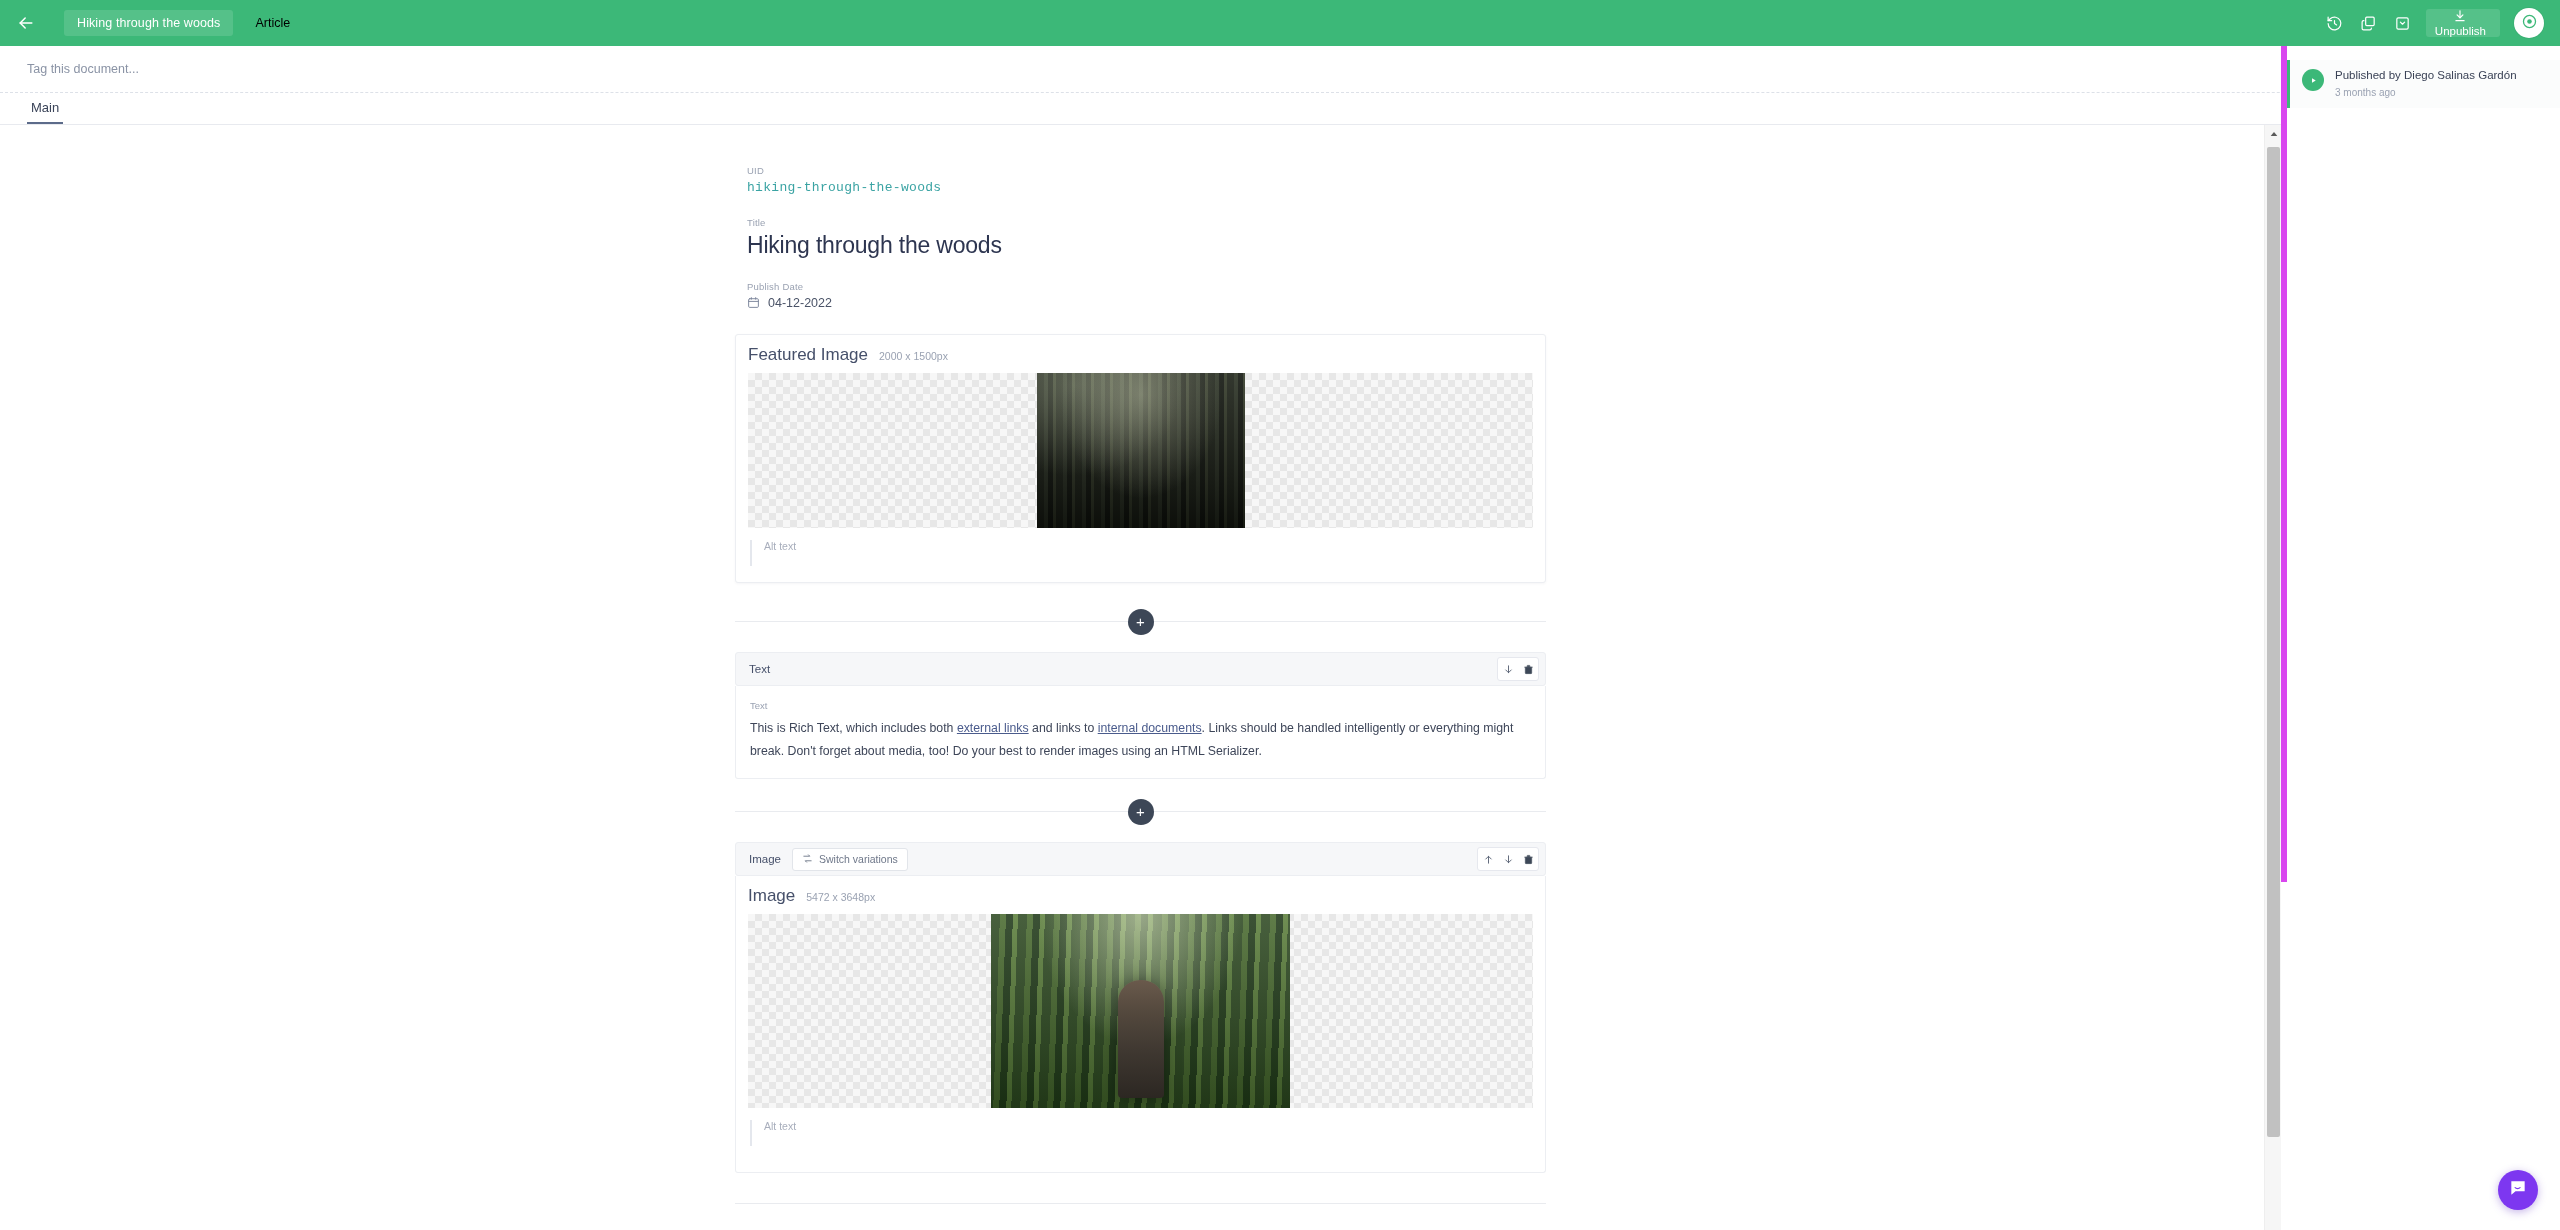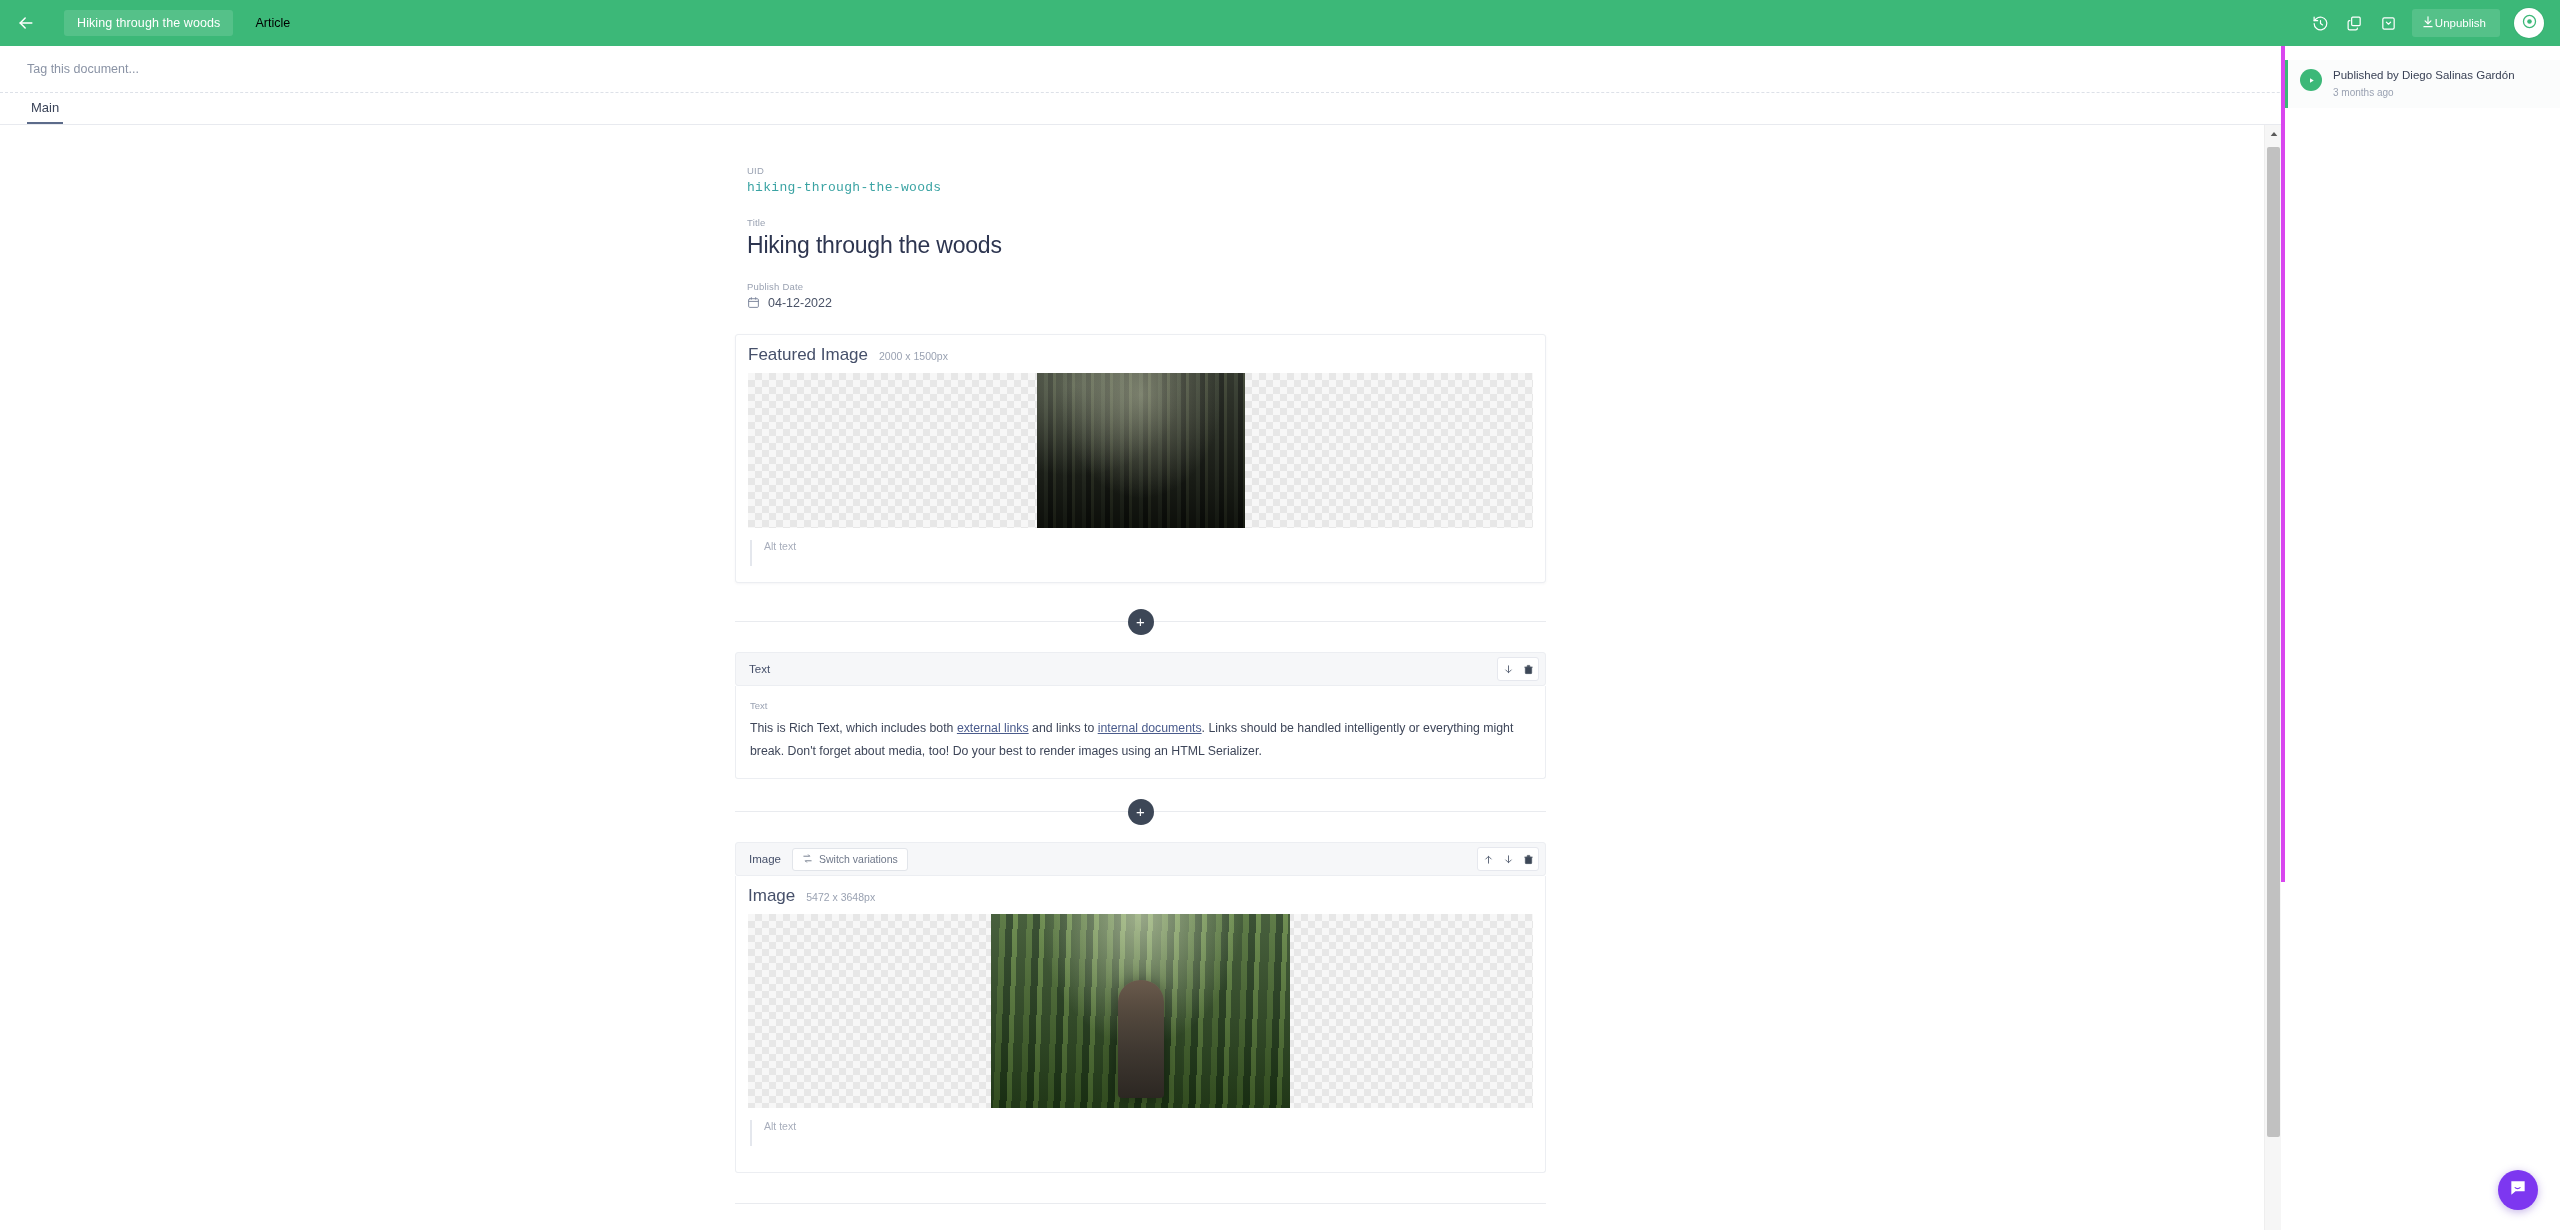--- a/index.html
+++ b/index.html
@@ -59,20 +59,21 @@
     height: 28px;
     margin-left: 6px;
     padding: 0 14px 0 9px;
     display: flex; align-items: center; 
     background: rgba(255,255,255,0.13);
     border-radius: 3px;
     color: #ffffff;
     font-size: 11.5px;
     cursor: pointer;
     white-space: nowrap;
+    flex-direction: column;
   }
   .avatar {
     width: 30px; height: 30px;
     margin-left: 14px;
     border-radius: 50%;
     background: #ffffff;
     display: flex; align-items: center; justify-content: center;
     cursor: pointer;
     box-shadow: 0 0 0 1px rgba(0,0,0,.04);
   }
@@ -325,21 +326,21 @@
     text-decoration: underline;
     cursor: pointer;
   }
 
   
   .sidebar {
     position: absolute;
     top: 46px; right: 0;
     width: 279px; height: 836px;
     background: #ffffff;
-    border-left: 4px solid #d946ef;
+    border-left: 6px solid #d946ef;
     padding-top: 14px;
   }
   .activity-item {
     display: flex; align-items: flex-start; gap: 11px;
     padding: 8px 12px 10px 12px;
     border-left: 3px solid #3cb878;
     background: #fbfcfc;
     cursor: pointer;
   }
   .activity-dot {

